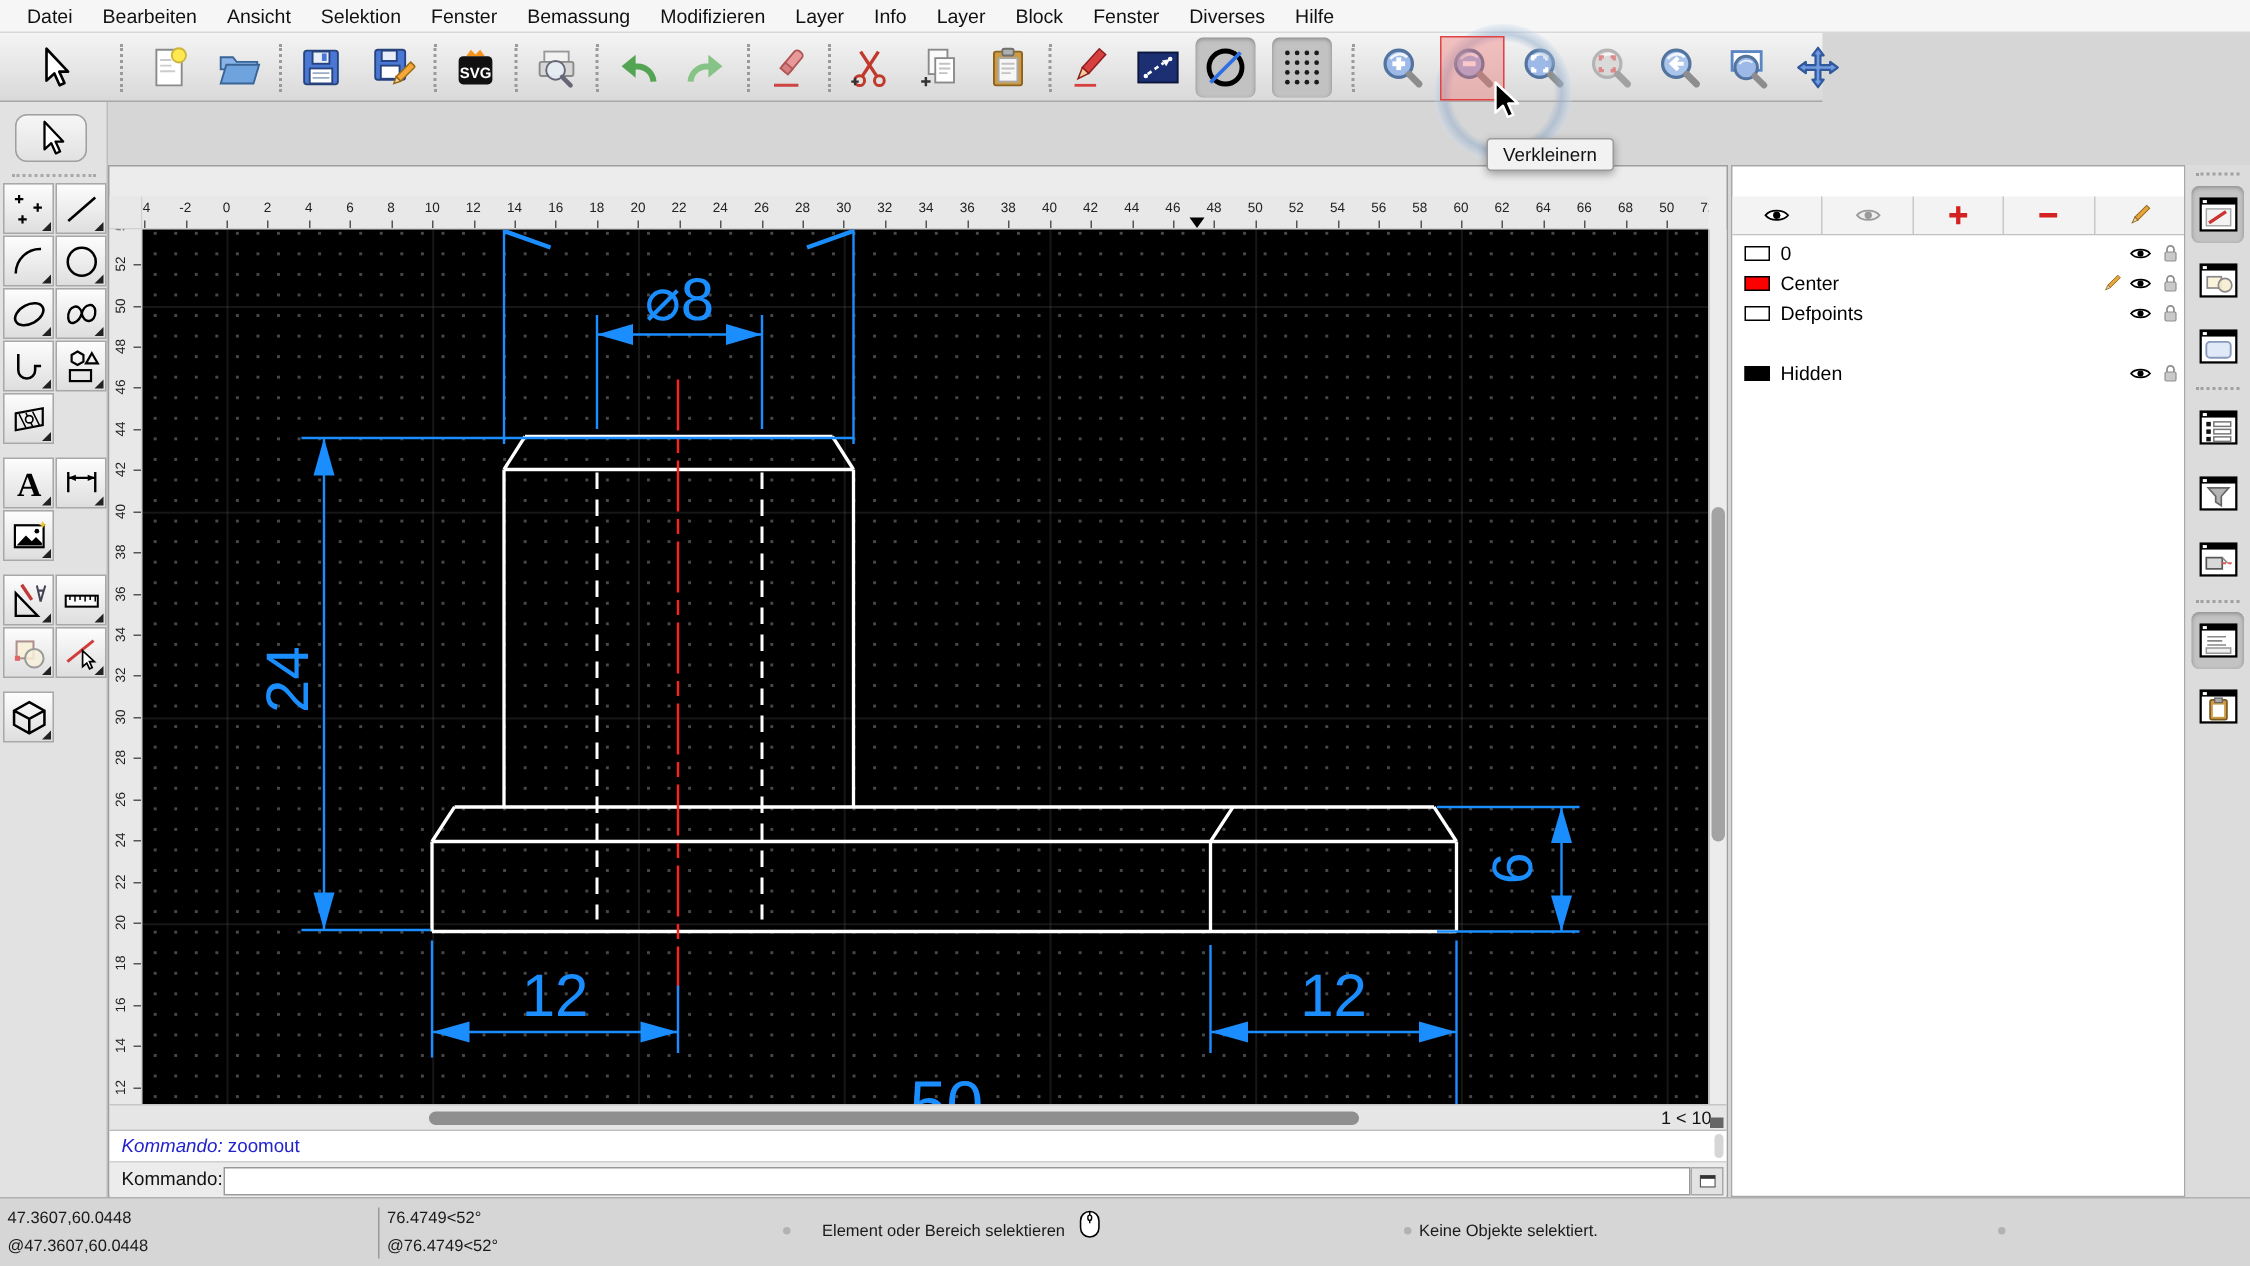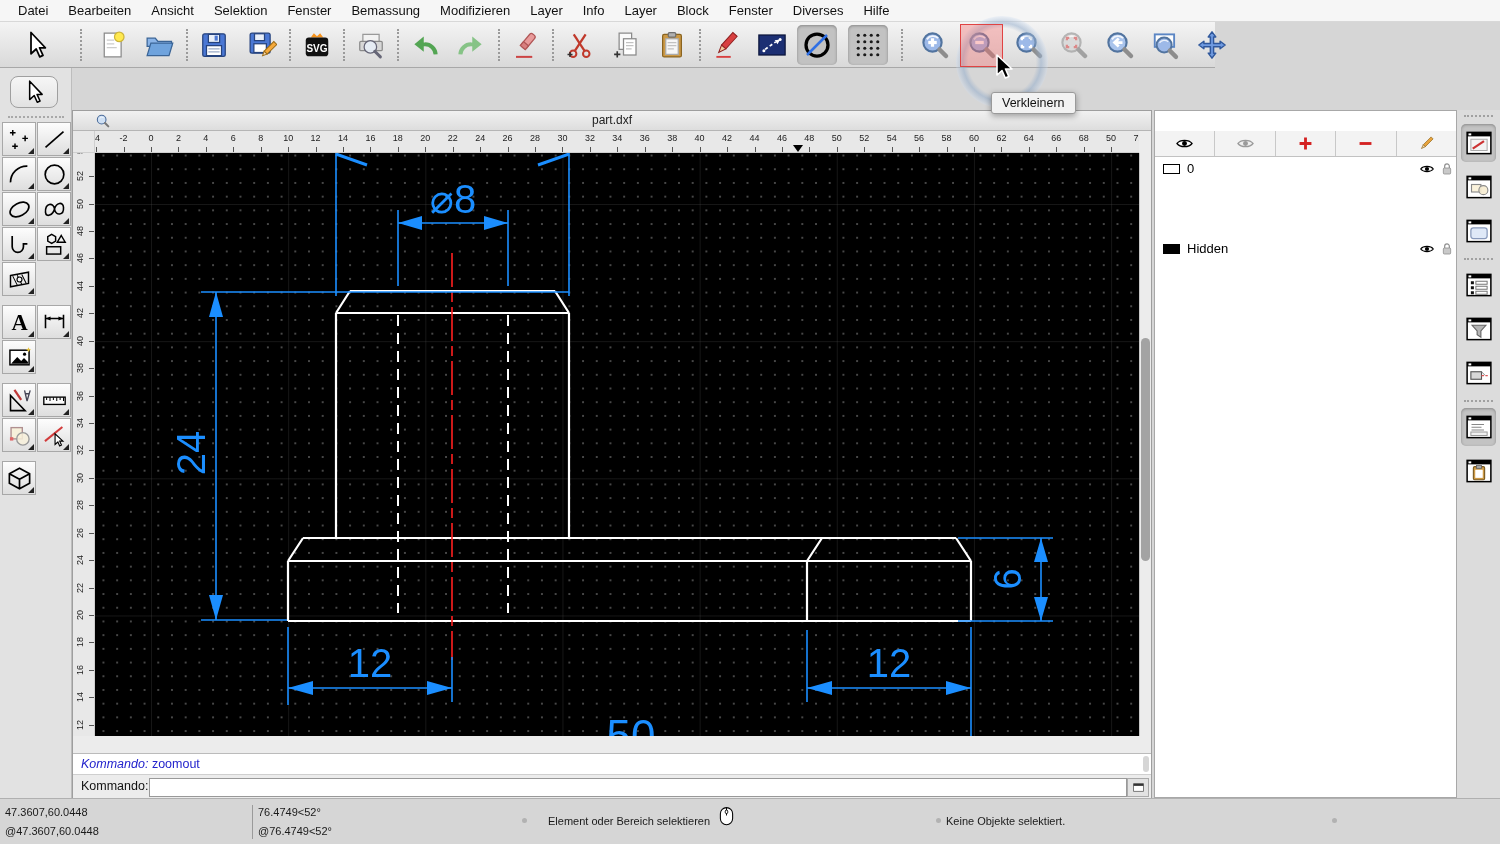--- a/index.html
+++ b/index.html
@@ -443,28 +443,20 @@
         </svg>
       </div>
       <div class="tool-btn sub" style="left: 2px; top: 393px;">
         <svg viewBox="0 0 24 24">
           <path d="M12 2.8 L21 7.8 V16.2 L12 21.2 L3 16.2 V7.8 Z M3 7.8 L12 12.6 L21 7.8 M12 12.6 V21.2" fill="none" stroke="#000" stroke-width="1.5"></path>
         </svg>
       </div>
     </div>
 
   <div class="docwin">
-    <div class="doc-titlebar">
-      <span class="doc-icon" id="docicon"><svg viewBox="0 0 24 24">
-            <circle cx="10" cy="10" r="6.5" fill="#cfe0f4" stroke="#4a6b9a" stroke-width="1.6"></circle>
-            <path d="M7 8 a4.5 4.5 0 0 1 6 -1" stroke="#fff" fill="none"></path>
-            <line x1="15" y1="15" x2="20" y2="20" stroke="#777" stroke-width="3" stroke-linecap="round"></line>
-          </svg></span>
-      <span class="doc-title">part.dxf</span>
-    </div>
     <div class="ruler-corner"></div>
     <div class="hruler" id="hruler">
         <span class="lbl" style="left: 1.136px;">-4</span>
         <span class="tick" style="left: 1.136px;"></span>
         <span class="lbl" style="left: 28.568px;">-2</span>
         <span class="tick" style="left: 28.568px;"></span>
         <span class="lbl" style="left: 56px;">0</span>
         <span class="tick" style="left: 56px;"></span>
         <span class="lbl" style="left: 83.432px;">2</span>
         <span class="tick" style="left: 83.432px;"></span>
@@ -631,20 +623,25 @@
           <text x="275" y="524" font-size="40">12</text>
           <text x="794" y="524" font-size="40">12</text>
           <text x="536" y="598" font-size="44">50</text>
         </g>
       </svg>
     </div>
 
     <div class="vscroll">
         <div class="vthumb"></div>
       </div>
+    <div class="hscrollrow">
+      <div class="hthumb"></div>
+      <div class="zoomlabel">1 &lt; 10</div>
+      <div class="corner-sq"></div>
+    </div>
 
     <div class="cmd-history">
       <span class="cmd-hist-label">Kommando:</span>
       <span class="cmd-hist-value">zoomout</span>
       <span class="hist-scroll"></span>
     </div>
     <div class="cmd-row">
       <span class="cmd-label">Kommando:</span>
       <input class="cmd-input" value="" style="">
       <span class="cmd-toggle" id="cmdtoggle">
@@ -695,20 +692,50 @@
           <span class="lp-name">0</span>
           <span class="lp-ico" style="left: 264px;"><svg viewBox="0 0 24 24">
               <path d="M2.5 12 C6.5 6.8 17.5 6.8 21.5 12 C17.5 17.2 6.5 17.2 2.5 12 Z" fill="#fff" stroke="#000" stroke-width="1.6"></path>
               <circle cx="12" cy="12" r="3.1" fill="#000"></circle>
             </svg></span>
           <span class="lp-ico" style="left: 284px;"><svg viewBox="0 0 24 24">
               <rect x="6.5" y="10.5" width="11" height="9" rx="1.5" fill="#c9c9c9" stroke="#8f8f8f" stroke-width="1.2"></rect>
               <path d="M8.5 10.5 V7.8 a3.5 3.5 0 0 1 7 0 V10.5" fill="none" stroke="#8f8f8f" stroke-width="1.8"></path>
             </svg></span>
         </div>
+        <div class="lp-row" style="top: 22px;">
+          <span class="lp-swatch" style="background: rgb(255, 0, 0);"></span>
+          <span class="lp-name">Center</span>
+          <span class="lp-ico" style="left: 245px;"><svg viewBox="0 0 24 24">
+              <g transform="rotate(45 12 12)">
+                <rect x="10.2" y="2" width="3.6" height="14" fill="#e8a33d" stroke="#8f6416" stroke-width="0.8"></rect>
+                <path d="M10.2 16 L12 21 L13.8 16 Z" fill="#f2d5ae" stroke="#8f6416" stroke-width="0.8"></path>
+              </g>
+            </svg></span>
+          <span class="lp-ico" style="left: 264px;"><svg viewBox="0 0 24 24">
+              <path d="M2.5 12 C6.5 6.8 17.5 6.8 21.5 12 C17.5 17.2 6.5 17.2 2.5 12 Z" fill="#fff" stroke="#000" stroke-width="1.6"></path>
+              <circle cx="12" cy="12" r="3.1" fill="#000"></circle>
+            </svg></span>
+          <span class="lp-ico" style="left: 284px;"><svg viewBox="0 0 24 24">
+              <rect x="6.5" y="10.5" width="11" height="9" rx="1.5" fill="#c9c9c9" stroke="#8f8f8f" stroke-width="1.2"></rect>
+              <path d="M8.5 10.5 V7.8 a3.5 3.5 0 0 1 7 0 V10.5" fill="none" stroke="#8f8f8f" stroke-width="1.8"></path>
+            </svg></span>
+        </div>
+        <div class="lp-row" style="top: 42px;">
+          <span class="lp-swatch" style="background: rgb(255, 255, 255);"></span>
+          <span class="lp-name">Defpoints</span>
+          <span class="lp-ico" style="left: 264px;"><svg viewBox="0 0 24 24">
+              <path d="M2.5 12 C6.5 6.8 17.5 6.8 21.5 12 C17.5 17.2 6.5 17.2 2.5 12 Z" fill="#fff" stroke="#000" stroke-width="1.6"></path>
+              <circle cx="12" cy="12" r="3.1" fill="#000"></circle>
+            </svg></span>
+          <span class="lp-ico" style="left: 284px;"><svg viewBox="0 0 24 24">
+              <rect x="6.5" y="10.5" width="11" height="9" rx="1.5" fill="#c9c9c9" stroke="#8f8f8f" stroke-width="1.2"></rect>
+              <path d="M8.5 10.5 V7.8 a3.5 3.5 0 0 1 7 0 V10.5" fill="none" stroke="#8f8f8f" stroke-width="1.8"></path>
+            </svg></span>
+        </div>
         <div class="lp-row" style="top: 82px;">
           <span class="lp-swatch" style="background: rgb(0, 0, 0);"></span>
           <span class="lp-name">Hidden</span>
           <span class="lp-ico" style="left: 264px;"><svg viewBox="0 0 24 24">
               <path d="M2.5 12 C6.5 6.8 17.5 6.8 21.5 12 C17.5 17.2 6.5 17.2 2.5 12 Z" fill="#fff" stroke="#000" stroke-width="1.6"></path>
               <circle cx="12" cy="12" r="3.1" fill="#000"></circle>
             </svg></span>
           <span class="lp-ico" style="left: 284px;"><svg viewBox="0 0 24 24">
               <rect x="6.5" y="10.5" width="11" height="9" rx="1.5" fill="#c9c9c9" stroke="#8f8f8f" stroke-width="1.2"></rect>
               <path d="M8.5 10.5 V7.8 a3.5 3.5 0 0 1 7 0 V10.5" fill="none" stroke="#8f8f8f" stroke-width="1.8"></path>

